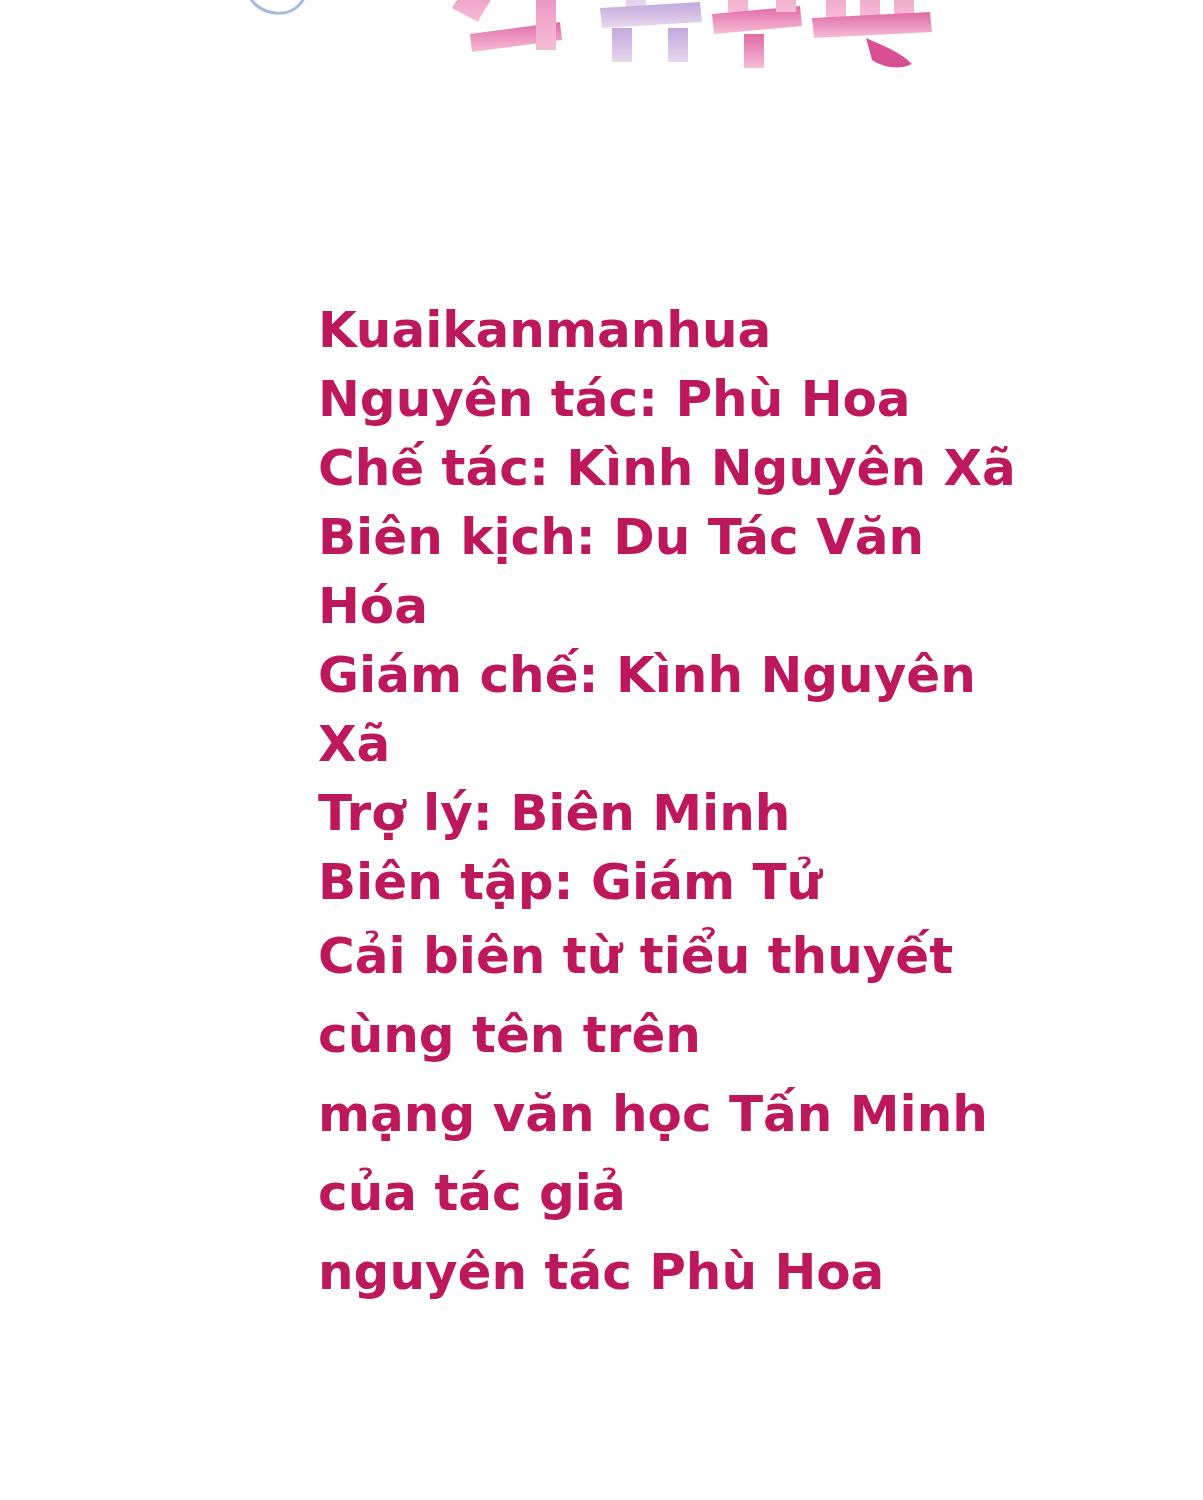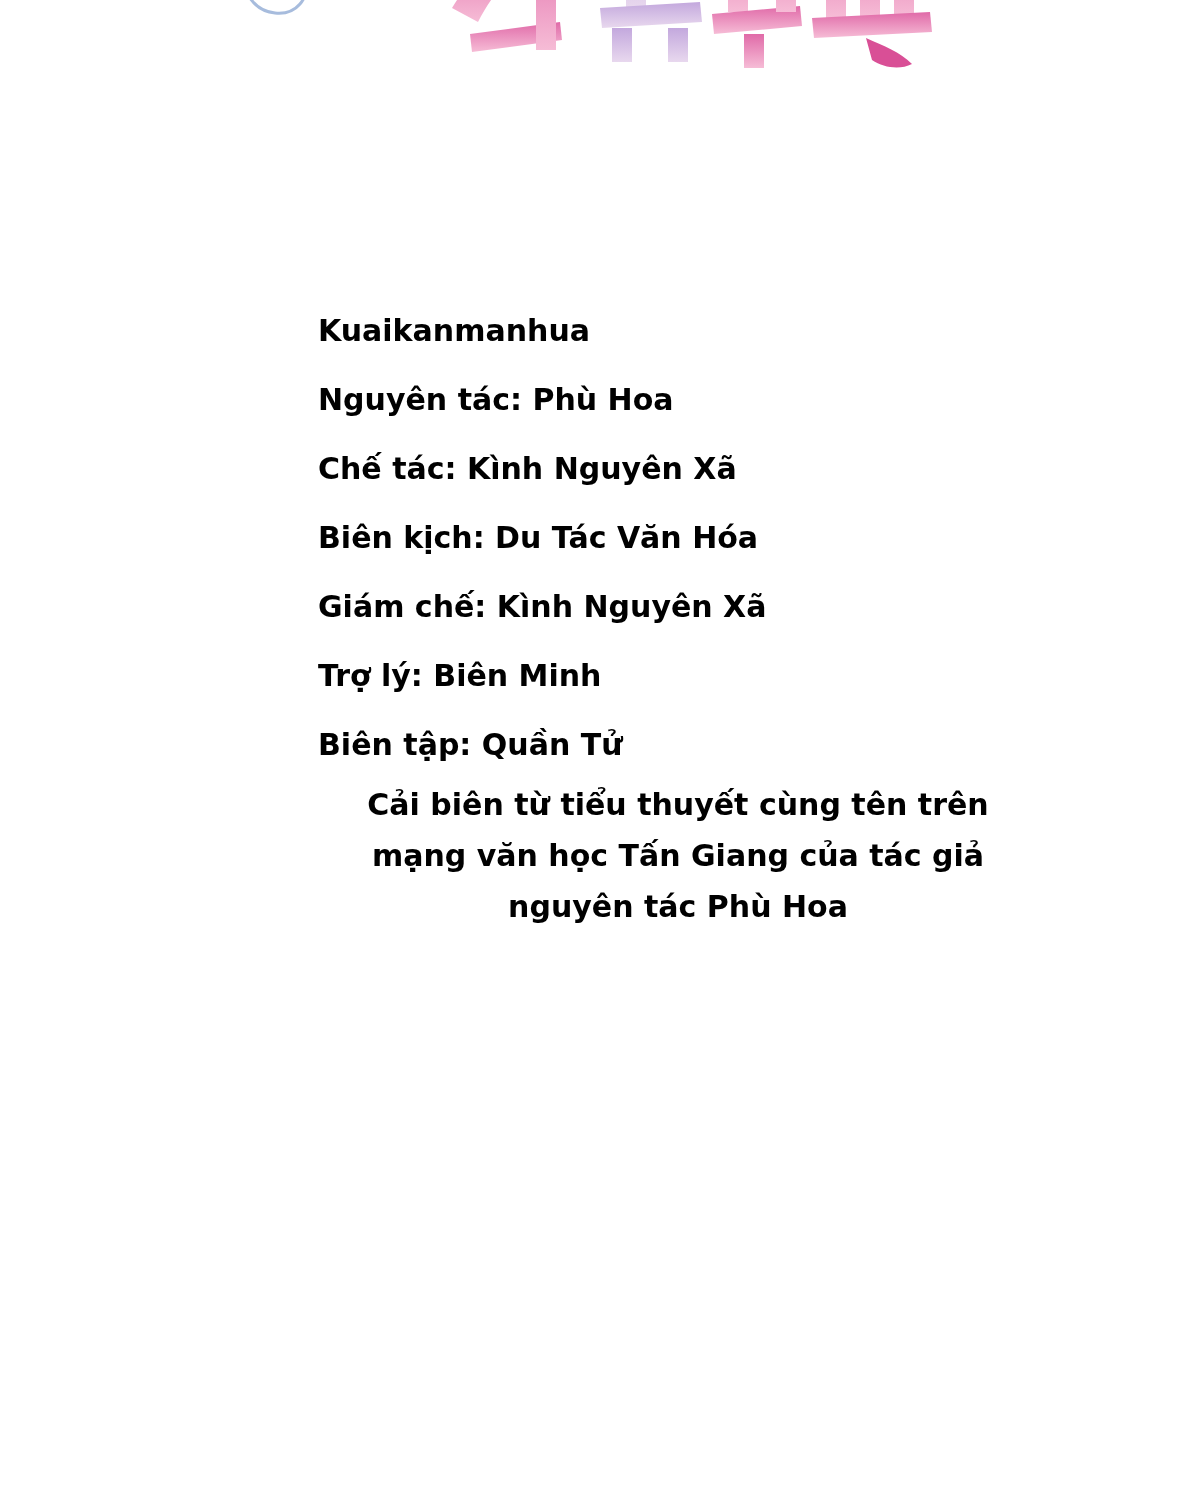--- a/index.html
+++ b/index.html
@@ -35,30 +35,29 @@
   #credits {
     position: absolute;
     left: 318px;
     top: 296px;
     width: 720px;
   }
 
   .credit-line {
     font-family: "DejaVu Sans", sans-serif;
     font-weight: bold;
-    font-size: 30px;
+    font-size: 50px;
     line-height: 69px;
-    color: #000000;
+    color: #be185d;
     letter-spacing: 0px;
     white-space: pre-wrap;
   }
 
   .credit-line.wrap {
-    line-height: 51px;
-    text-align: center;
+    line-height: 79px;
   }
 </style>
 </head>
 <body>
 
 <div id="title-art">
   <svg class="art-svg" width="1203" height="200" viewBox="0 0 1203 200" xmlns="http://www.w3.org/2000/svg">
     <defs>
       <linearGradient id="gpink" x1="0" y1="0" x2="0" y2="1">
         <stop offset="0%" stop-color="#e06aa8"></stop>
@@ -108,17 +107,17 @@
   </svg>
 </div>
 
 <div id="credits">
   <div class="credit-line">Kuaikanmanhua</div>
   <div class="credit-line">Nguyên tác: Phù Hoa</div>
   <div class="credit-line">Chế tác: Kình Nguyên Xã</div>
   <div class="credit-line">Biên kịch: Du Tác Văn Hóa</div>
   <div class="credit-line">Giám chế: Kình Nguyên Xã</div>
   <div class="credit-line">Trợ lý: Biên Minh</div>
-  <div class="credit-line">Biên tập: Quần Tử</div>
+  <div class="credit-line">Biên tập: Giám Tử</div>
   <div class="credit-line wrap">Cải biên từ tiểu thuyết cùng tên trên</div>
-  <div class="credit-line wrap">mạng văn học Tấn Giang của tác giả</div>
+  <div class="credit-line wrap">mạng văn học Tấn Minh của tác giả</div>
   <div class="credit-line wrap">nguyên tác Phù Hoa</div>
 </div>
 
 </body></html>

